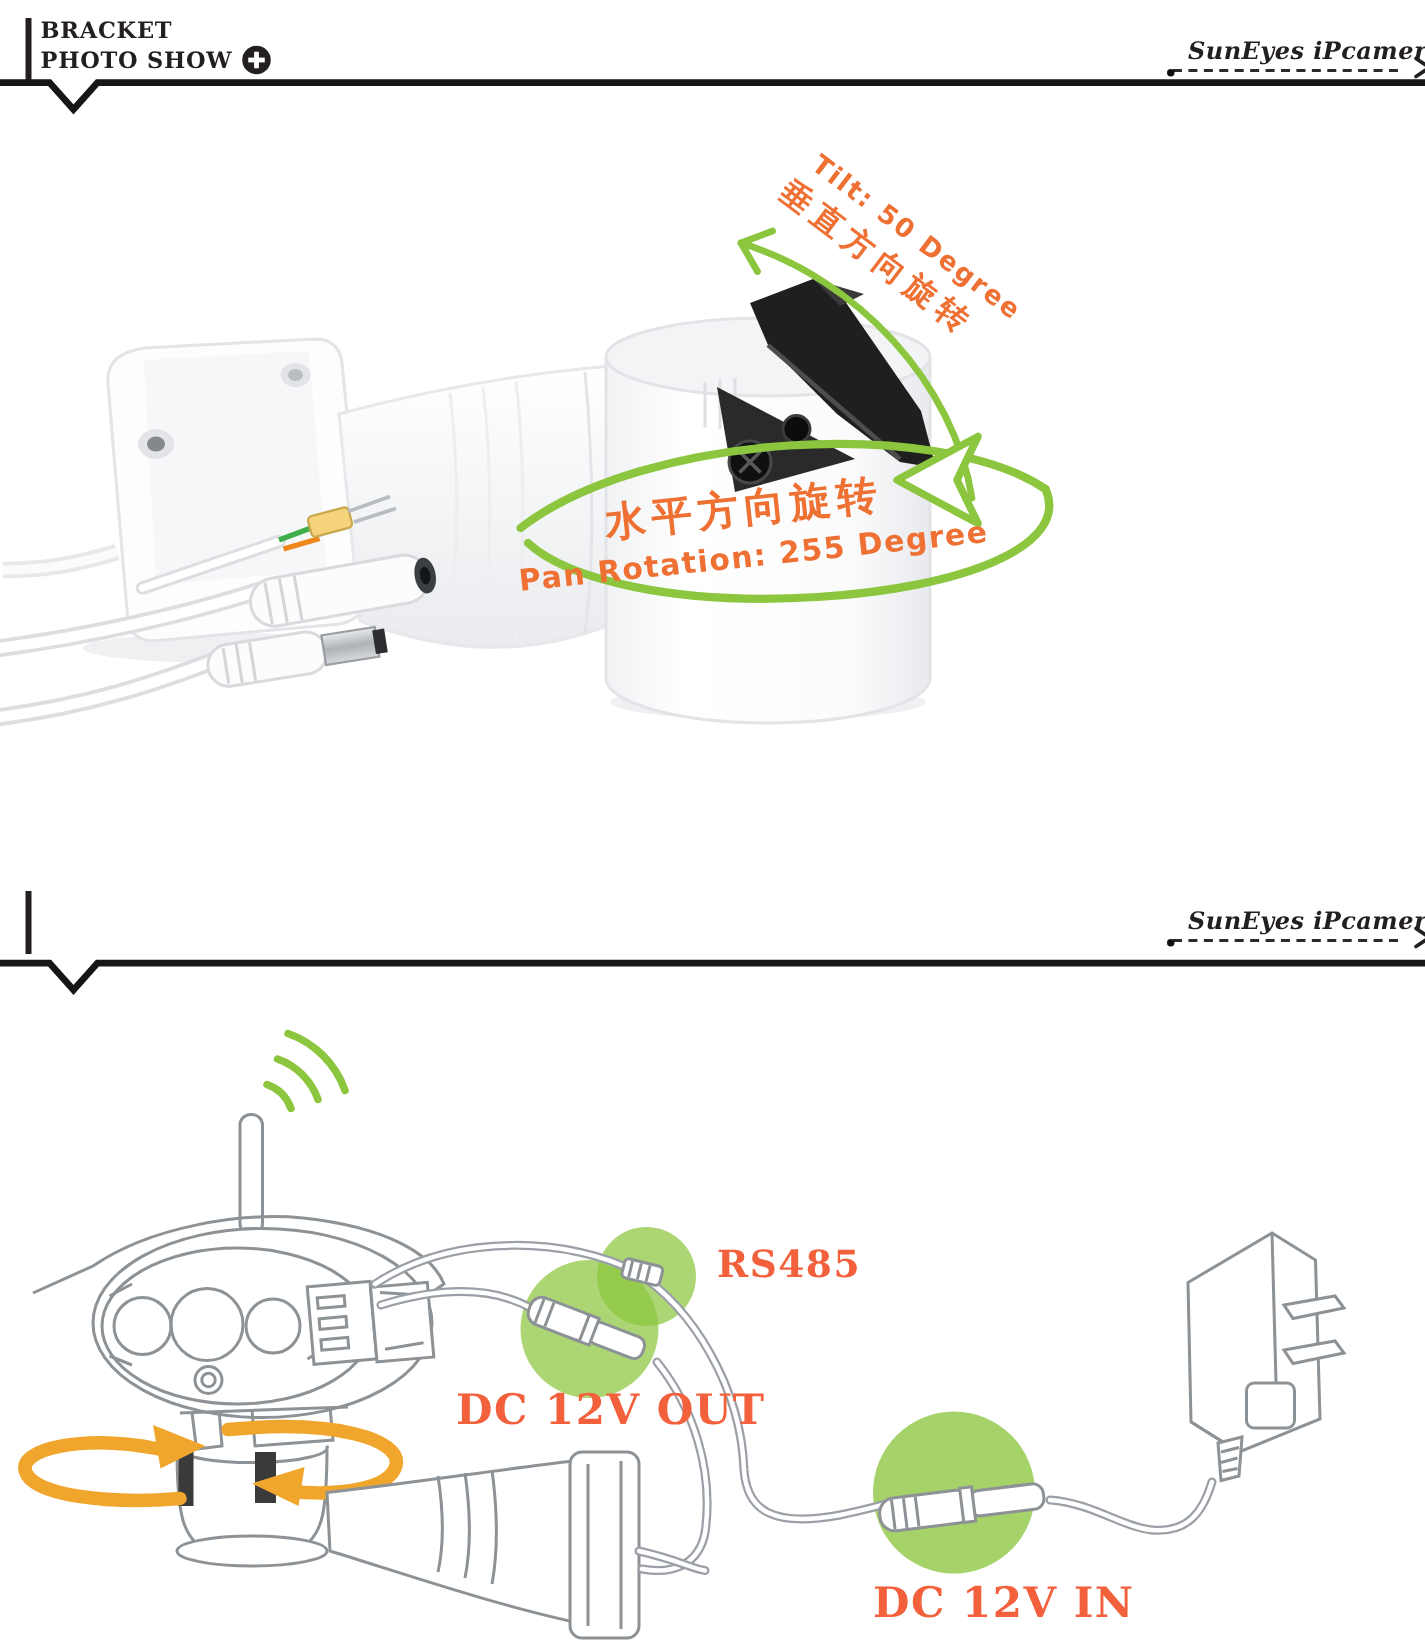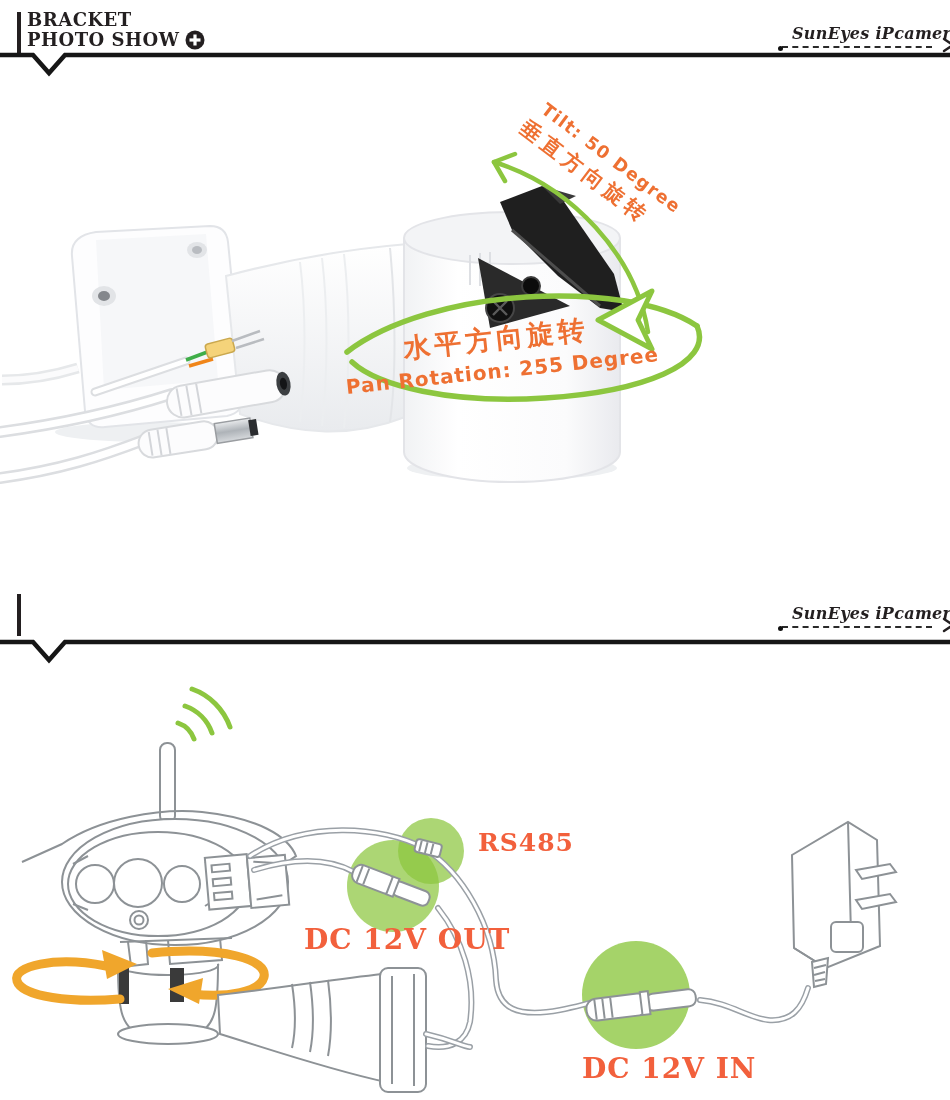--- a/index.html
+++ b/index.html
@@ -2,21 +2,21 @@
 <html><head>
 <meta charset="utf-8">
 <style>
   html,body{margin:0;padding:0;background:#ffffff;}
   .page{position:relative;width:950px;height:1100px;background:#fff;overflow:hidden;
         font-family:"DejaVu Serif","Liberation Serif",serif;color:#231f20;}
   section{position:relative;display:block;}
   
   .sec-header{position:relative;width:950px;}
   .vbar{position:absolute;left:17px;width:4px;height:42px;background:#231f20;}
-  .titleblock{position:absolute;left:27px;font-weight:bold;font-size:18px;line-height:20px;
+  .titleblock{position:absolute;left:27px;font-weight:bold;font-size:15px;line-height:20px;
               letter-spacing:.5px;color:#231f20;}
   .titleline2{display:flex;align-items:center;gap:6px;}
   .plus-badge{flex:0 0 auto;}
   .brand{position:absolute;left:782px;width:150px;}
   .brand .name{display:block;font-style:italic;font-weight:bold;font-size:16px;
                letter-spacing:.3px;padding:0 4px 3px 10px;border-bottom:2px dashed #2a2a2a;
                white-space:nowrap;}
   .brand .dot{position:absolute;left:-4px;bottom:-3px;width:5px;height:5px;border-radius:50%;background:#111;}
   .brand .scissors{position:absolute;right:-40px;bottom:-10px;}
   .rule{position:absolute;left:0;}

